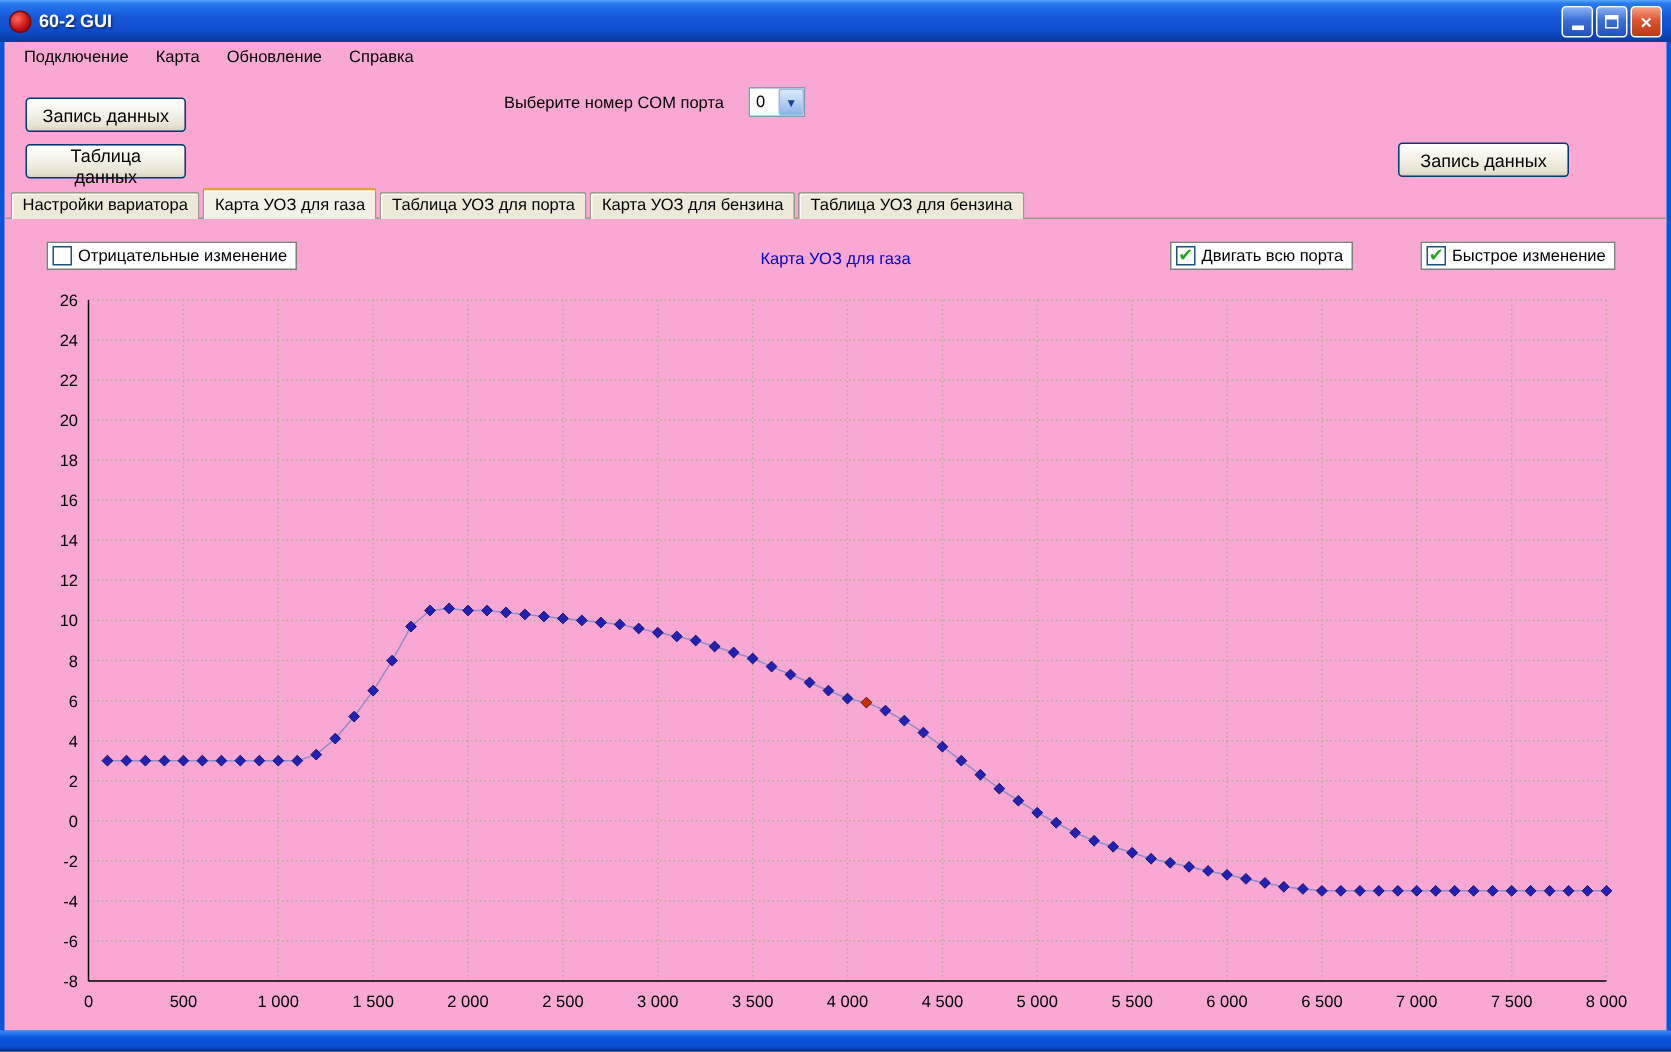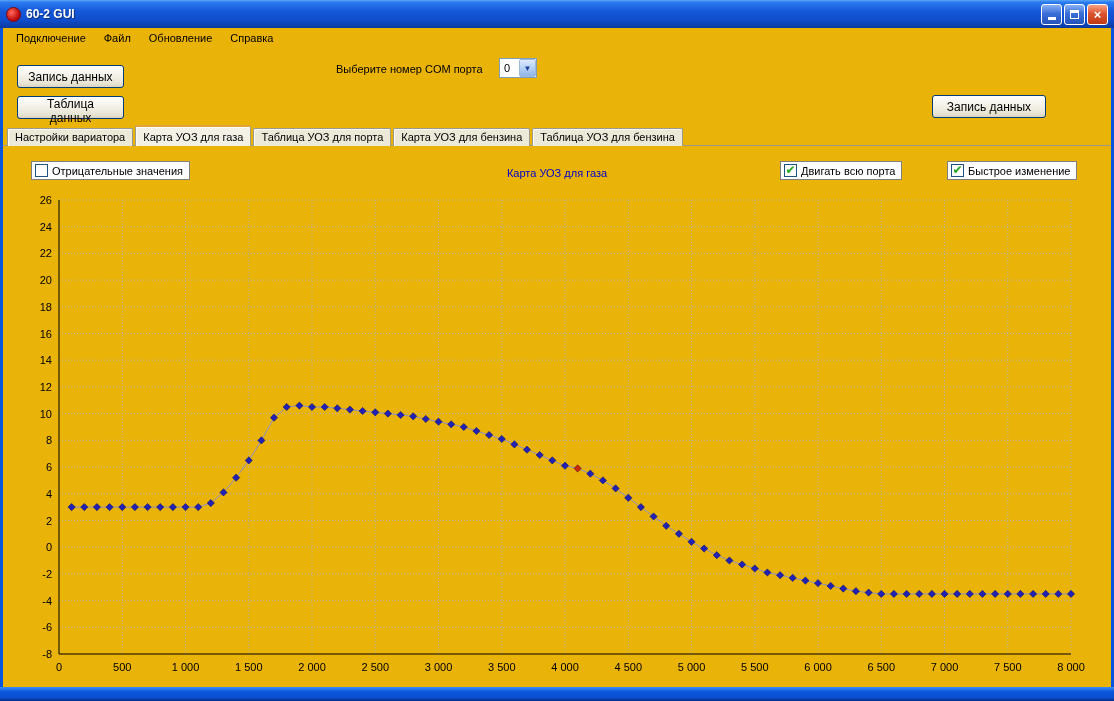--- a/index.html
+++ b/index.html
@@ -22,21 +22,21 @@
   .winbtns{display:flex;gap:2px;}
   .winbtn{width:21px;height:21px;border-radius:3px;border:1px solid #fff;
     display:flex;align-items:center;justify-content:center;color:#fff;
     background:linear-gradient(180deg,#8ab1f5,#3b6fd8 45%,#2453b8);}
   .winbtn.close{background:linear-gradient(180deg,#f8a283,#dd5330 45%,#bd3a13);}
   .glyph-min{display:block;width:8px;height:3px;background:#fff;margin-top:9px;}
   .glyph-max{display:block;width:9px;height:9px;border:1px solid #fff;border-top:3px solid #fff;}
   .glyph-x{font-size:13px;font-weight:bold;line-height:1;}
   .content{
     position:absolute;left:3px;right:3px;top:28px;bottom:14px;
-    background:#eab308;overflow:hidden;
+    background:#f9a8d4;overflow:hidden;
   }
   .frame-bottom{position:absolute;left:0;right:0;bottom:0;height:14px;
     background:linear-gradient(180deg,#3d8df5 0%,#0855dd 35%,#0a4fd0 75%,#052b86 100%);}
   .menu-bar{position:absolute;left:0;top:0;right:0;height:20px;display:flex;align-items:center;padding-left:4px;}
   .menu-item{padding:2px 9px;cursor:default;}
   .btn{
     position:absolute;height:23px;border:1px solid #003c74;border-radius:3px;
     background:linear-gradient(180deg,#ffffff,#f4f2e8 45%,#e7e3d3 85%,#d8d3be);
     font-family:inherit;font-size:12px;color:#000;text-align:center;padding:0 10px;
   }
@@ -88,21 +88,21 @@
       <span class="winbtn close">
           <span class="glyph-x">×</span>
         </span>
     </span>
   </div>
 
   <div class="content">
 
     <div class="menu-bar">
         <span class="menu-item">Подключение</span>
-        <span class="menu-item">Файл</span>
+        <span class="menu-item">Карта</span>
         <span class="menu-item">Обновление</span>
         <span class="menu-item">Справка</span>
       </div>
 
     <button class="btn" style="left:14px;top:37px;width:107px;">Запись данных</button>
     <button class="btn" style="left:14px;top:68px;width:107px;">Таблица данных</button>
     <button class="btn" style="left:929px;top:67px;width:114px;">Запись данных</button>
 
     <div class="com-label" style="top:35px;">Выберите номер COM порта</div>
     <div class="combo" style="top:30px;">
@@ -114,21 +114,21 @@
         <span class="tab">Настройки вариатора</span>
         <span class="tab active">Карта УОЗ для газа</span>
         <span class="tab">Таблица УОЗ для порта</span>
         <span class="tab">Карта УОЗ для бензина</span>
         <span class="tab">Таблица УОЗ для бензина</span>
       </div>
     <div class="tab-baseline" style="top:117px;"></div>
 
     <div class="chip" style="left:28px;top:133px;">
       <span class="cb"></span>
-      <span>Отрицательные значения</span>
+      <span>Отрицательные изменение</span>
     </div>
 
     <div class="chart-title" style="top:139px;">Карта УОЗ для газа</div>
 
     <div class="chip checked" style="left:777px;top:133px;">
       <span class="cb">
           <span class="tick">✔</span>
         </span>
       <span>Двигать всю порта</span>
     </div>

